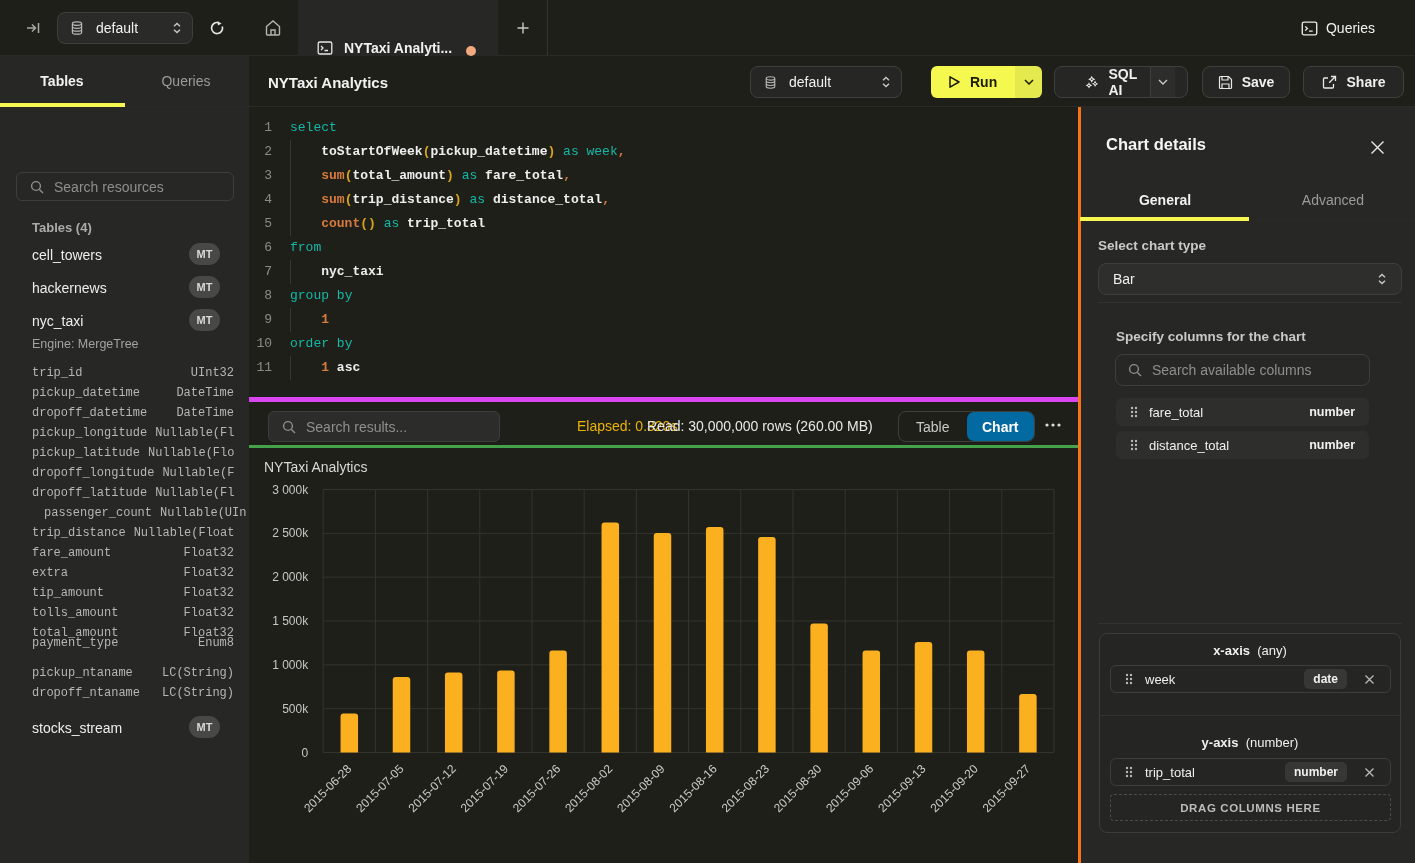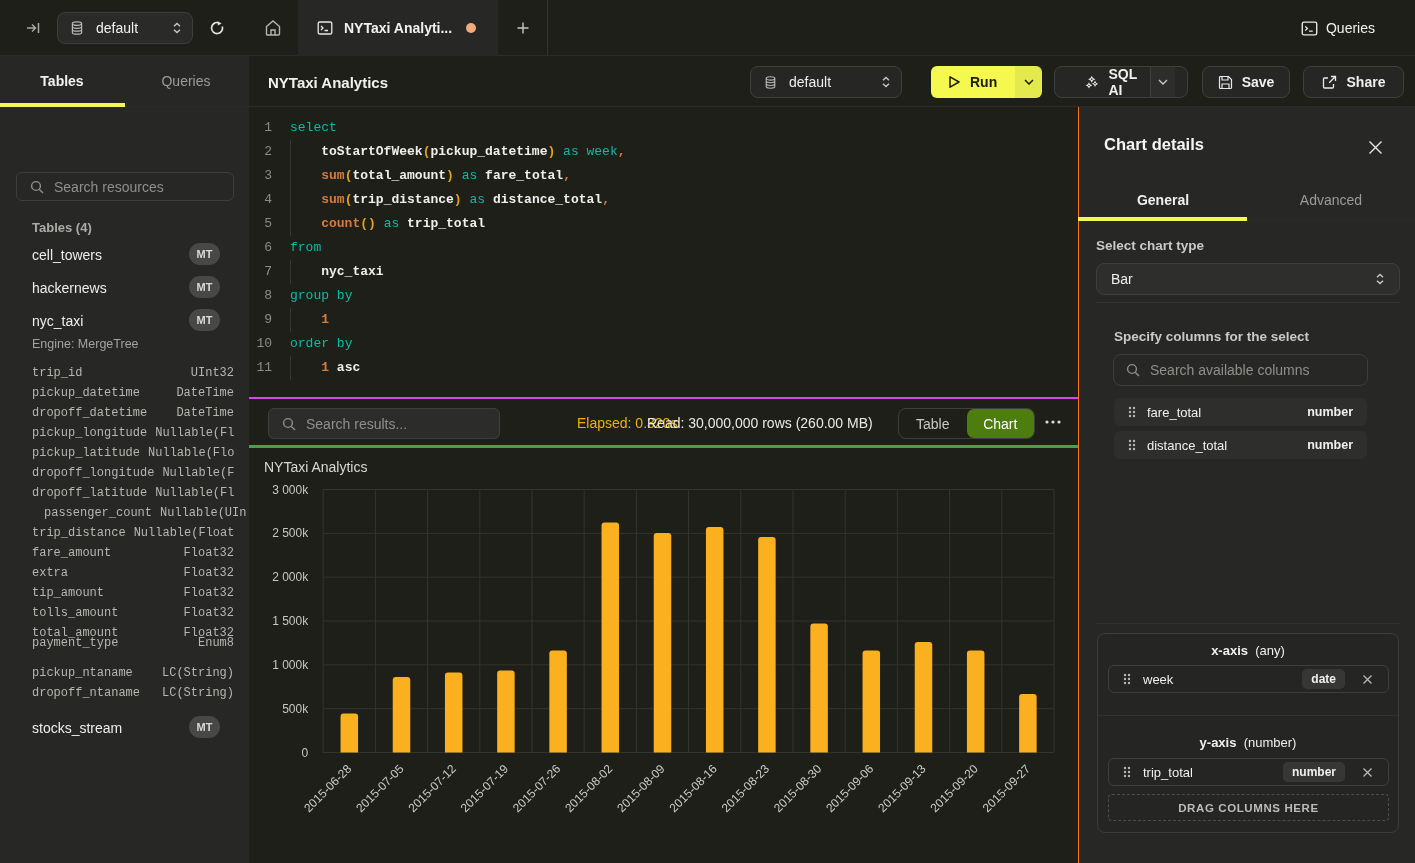--- a/index.html
+++ b/index.html
@@ -5,21 +5,21 @@
   * { margin:0; padding:0; box-sizing:border-box; }
   html,body { width:1415px; height:863px; overflow:hidden; background:#1f1f1a; }
   body { font-family:"Liberation Sans", sans-serif; position:relative; }
   .abs { position:absolute; }
   svg { display:block; }
 
   
   #topbar { left:0; top:0; width:1415px; height:56px; background:#1f1f1a; border-bottom:1px solid #2a2a28; }
   #dbsel1 { left:57px; top:12px; width:136px; height:32px; background:#2a2a29; border:1px solid #3e3e3c; border-radius:8px; display:flex; align-items:center; }
   #tab-home { left:248px; top:0; width:50px; height:56px; display:flex; align-items:center; justify-content:center; }
-  #tab-active { left:298px; top:0; width:200px; height:56px; background:#272726; display:flex; align-items:center; }
+  #tab-active { left:298px; top:0; width:200px; height:56px; background:#272726; display:flex; align-items:flex-end; }
   #tab-plus { left:498px; top:0; width:50px; height:56px; display:flex; align-items:center; justify-content:center; }
   #queries-btn { right:40px; top:0; height:56px; display:flex; align-items:center; gap:8px; color:#f1f1ef; font-size:14px; }
 
   
   #sidebar { left:0; top:56px; width:249px; height:807px; background:#272726; }
   .sbtab { position:absolute; top:0; width:124px; height:50px; display:flex; align-items:center; justify-content:center; font-size:14px; }
   #newtable { position:absolute; left:16px; top:67px; width:218px; height:32px; background:#f7f751; border-radius:8px; display:flex; align-items:center; justify-content:center; gap:10px; color:#191900; font-size:14px; font-weight:600;}
   #sb-search { position:absolute; left:16px; top:116px; width:218px; height:29px; border:1px solid #3e3e3c; border-radius:6px; display:flex; align-items:center; gap:10px; padding-left:13px; color:#8f8f8c; font-size:14px; }
   .trow { position:absolute; left:32px; width:202px; height:24px; display:flex; align-items:center; color:#eeeeec; font-size:14px; }
   .trow .mt { position:absolute; right:14px; top:0px; width:31px; height:22px; background:#484847; border-radius:11px; color:#d8d8d6; font-size:11px; font-weight:700; display:flex; align-items:center; justify-content:center; }
@@ -34,32 +34,32 @@
   #editor { left:249px; top:107px; width:829px; height:290px; background:#1f1f1a; font-family:"Liberation Mono", monospace; font-size:13px; line-height:24px; }
   #lnums { position:absolute; left:0; top:9px; width:25px; text-align:right; color:#8a8a87; }
   #lnums div { height:24px; padding-right:2px;}
   #code { position:absolute; left:41px; top:9px; color:#eeeeec; font-weight:700; white-space:pre; }
   #code .k { color:#14b8a6; font-weight:400; }
   #code .o { color:#d97b3d; }
   #code .p { color:#d9a616; }
   .guide { position:absolute; width:1px; background:#37372f; left:41px; }
 
   
-  #rtoolbar { left:249px; top:397px; width:829px; height:50px; background:#1f1f1a; border-top:2px solid #d946ef; }
+  #rtoolbar { left:249px; top:397px; width:829px; height:50px; background:#1f1f1a; border-top:5px solid #d946ef; }
   #rs-search { position:absolute; left:19px; top:9px; width:232px; height:31px; background:#2c2c2a; border:1px solid #3e3e3c; border-radius:6px; display:flex; align-items:center; gap:10px; padding-left:13px; color:#8f8f8c; font-size:14px; }
   #toggle { position:absolute; left:649px; top:9px; width:137px; height:31px; border:1px solid #3e3e3c; border-radius:8px; display:flex; }
   #toggle .seg { flex:1; display:flex; align-items:center; justify-content:center; font-size:14px; color:#c9c9c7; }
-  #toggle .seg.on { background:#4d7c0f; border-radius:7px; color:#fff; font-weight:400; }
+  #toggle .seg.on { background:#0369a1; border-radius:7px; color:#fff; font-weight:700; }
   #greenline { left:249px; top:445px; width:829px; height:3px; background:#46a24a; }
 
   
   #chartarea { left:249px; top:448px; width:829px; height:415px; background:#1f1f1a; }
 
   
-  #rpanel { left:1078px; top:107px; width:337px; height:756px; background:#272726; border-left:1px solid #f97316; }
+  #rpanel { left:1078px; top:107px; width:337px; height:756px; background:#272726; border-left:3px solid #f97316; }
   .ptab { position:absolute; top:85px; width:168px; text-align:center; font-size:14px; }
   #psel { position:absolute; left:17px; top:156px; width:304px; height:32px; background:#2e2e2d; border:1px solid #3e3e3c; border-radius:8px; display:flex; align-items:center; color:#f0f0ee; font-size:14px; padding:0 14px; justify-content:space-between; }
   #pcolsearch { position:absolute; left:34px; top:247px; width:255px; height:32px; border:1px solid #3e3e3c; border-radius:8px; display:flex; align-items:center; gap:10px; padding-left:12px; color:#8f8f8c; font-size:14px; }
   .colitem { position:absolute; left:35px; width:253px; height:28px; background:#2e2e2d; border-radius:6px; display:flex; align-items:center; color:#f0f0ee; font-size:13px; }
   .colitem .num { position:absolute; right:14px; font-weight:700; font-size:12.5px; }
   #axisbox { position:absolute; left:18px; top:526px; width:302px; height:200px; border:1px solid #3c3c3b; border-radius:8px; background:#252524; }
   .axlabel { position:absolute; width:100%; text-align:center; color:#f0f0ee; font-size:13px; }
   .axitem { position:absolute; left:10px; width:281px; height:28px; border:1px solid #3e3e3c; border-radius:6px; display:flex; align-items:center; color:#f0f0ee; font-size:13px; }
   .badge { position:absolute; background:#373736; border-radius:5px; color:#f0f0ee; font-weight:700; font-size:12px; height:20px; display:flex; align-items:center; padding:0 9px; }
   #dragbox { position:absolute; left:10px; top:160px; width:281px; height:27px; border:1px dashed #4c4c4a; border-radius:4px; display:flex; align-items:center; justify-content:center; color:#bcbcba; font-size:11.5px; font-weight:700; letter-spacing:0.6px; }
@@ -331,21 +331,21 @@
   <div style="position:absolute;left:0;top:112px;width:337px;height:1px;background:#2a2a28;"></div>
   <div style="position:absolute;left:-1px;top:110px;width:169px;height:4px;background:#f7f751;"></div>
   <div style="position:absolute;left:17px;top:131px;color:#c9c9c7;font-size:13.5px;font-weight:600;">Select chart type</div>
   <div id="psel">
       <span>Bar</span>
     <svg width="10" height="12" viewBox="0 0 10 12" fill="none" stroke="#c9c9c6" stroke-width="1.4">
         <path d="M2 4.2L5 1.4 8 4.2M2 7.8L5 10.6 8 7.8"></path>
       </svg>
   </div>
   <div style="position:absolute;left:17px;top:195px;width:304px;height:1px;background:#323230;"></div>
-  <div style="position:absolute;left:35px;top:222px;color:#c9c9c7;font-size:13.5px;font-weight:600;">Specify columns for the select</div>
+  <div style="position:absolute;left:35px;top:222px;color:#c9c9c7;font-size:13.5px;font-weight:600;">Specify columns for the chart</div>
   <div id="pcolsearch">
     <svg width="14" height="14" viewBox="0 0 14 14" fill="none" stroke="#8f8f8c" stroke-width="1.4">
         <circle cx="6" cy="6" r="4.4"></circle>
         <path d="M9.4 9.4L13 13"></path>
       </svg>
     <span>Search available columns</span>
   </div>
   <div class="colitem" style="top:291px;">
     <svg style="margin-left:14px" width="8" height="12" viewBox="0 0 8 12" fill="#b9b9b6">
         <circle cx="2" cy="2" r="1.2"></circle>

